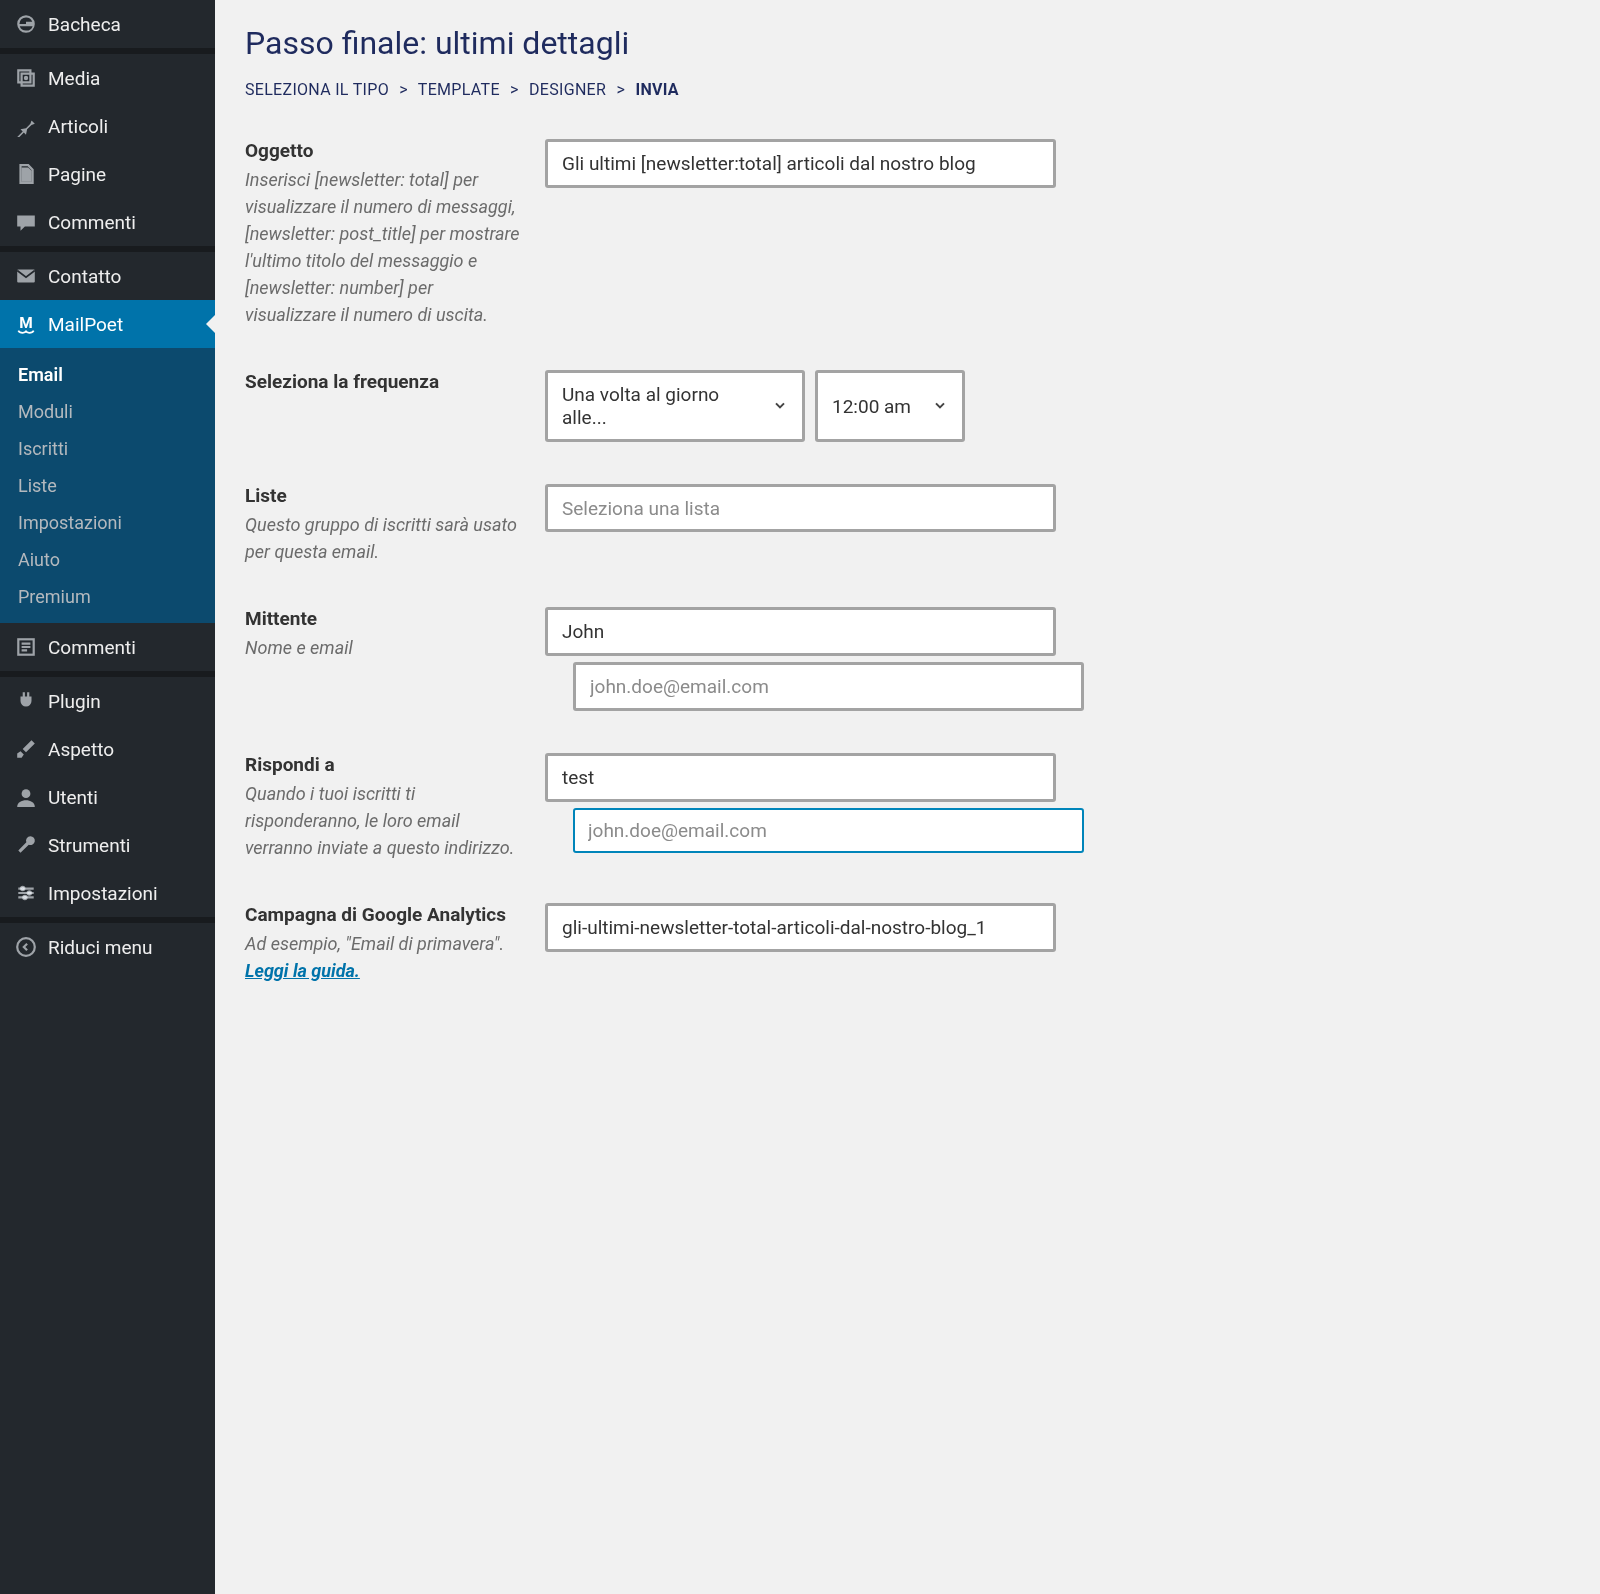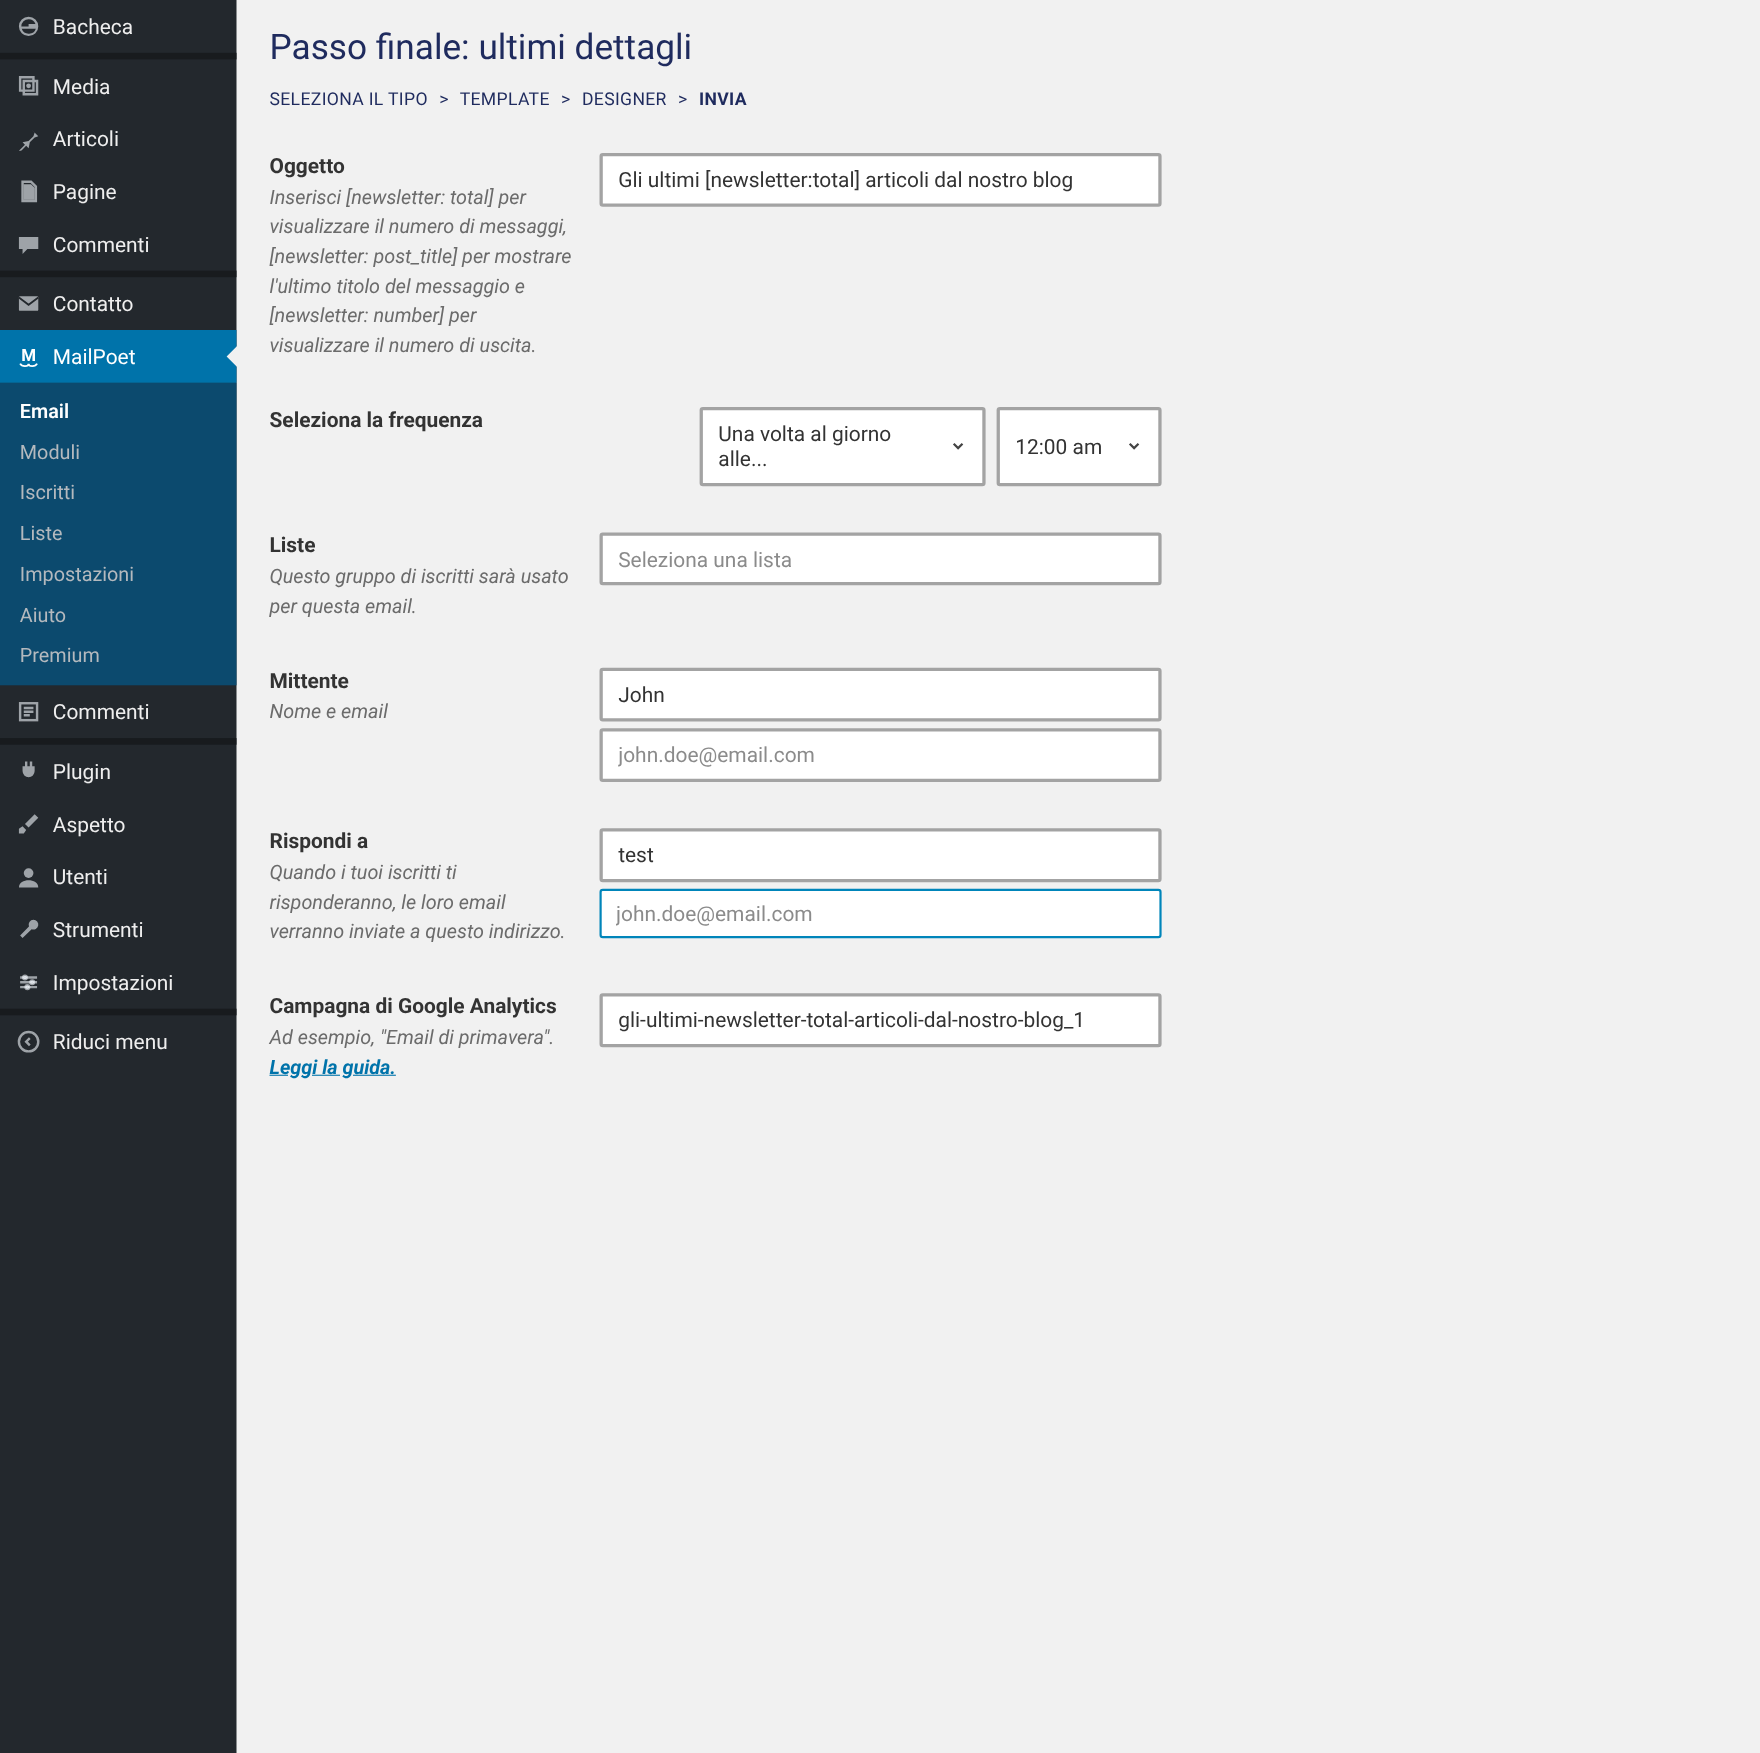--- a/index.html
+++ b/index.html
@@ -135,38 +135,38 @@
     color: #333;
     outline: none;
     font-family: inherit;
   }
   input[type=text].input::placeholder, .placeholder { color: #8b8b8b; }
   input[type=text].input.focus {
     border: 2px solid #0085ba;
     padding: 9px 13px;
   }
 
-  .select-row { display: flex; gap: 10px; justify-content: flex-end; }
+  .select-row { display: flex; gap: 10px; }
   .select-box {
     display: flex;
     align-items: center;
     justify-content: space-between;
     width: auto;
     cursor: pointer;
   }
   .select-freq { width: 260px; }
   .select-time { width: 150px; }
   .chevron {
     margin-left: 10px;
     color: #444;
   }
 
   .list-input { color:#8b8b8b; height: 48px; display:flex; align-items:center;}
 
-  .stack-inputs input + input { margin-top: 6px; }
+  .stack-inputs input + input { margin-top: 6px; margin-left: 28px; }
 </style>
 </head>
 <body>
 
 <nav class="sidebar">
 
   <div class="sidebar-item">
     <span class="icon">
       <svg width="22" height="22" viewBox="0 0 20 20" fill="currentColor">
           <path d="M10 2a8 8 0 100 16 8 8 0 000-16zm0 2a6 6 0 015.7 4H10V4zm-6 6a6 6 0 016-6v6H4zm6 6a6 6 0 01-5.7-4H10v4zm.01-4H16a6 6 0 01-5.99 4v-4z"></path>

